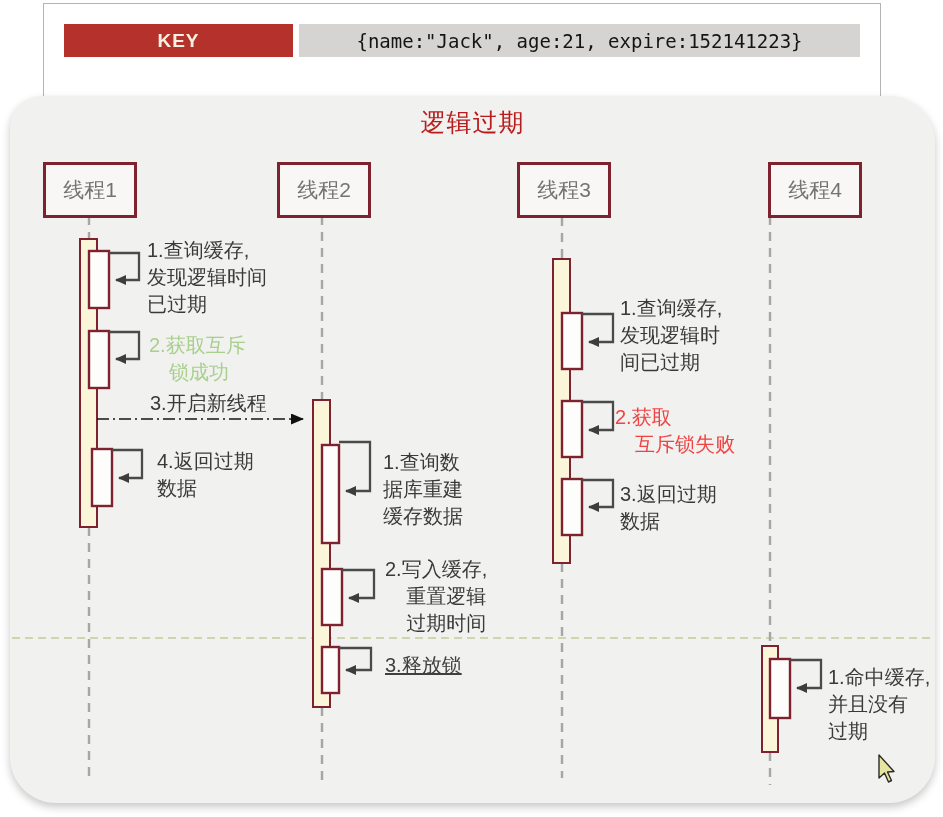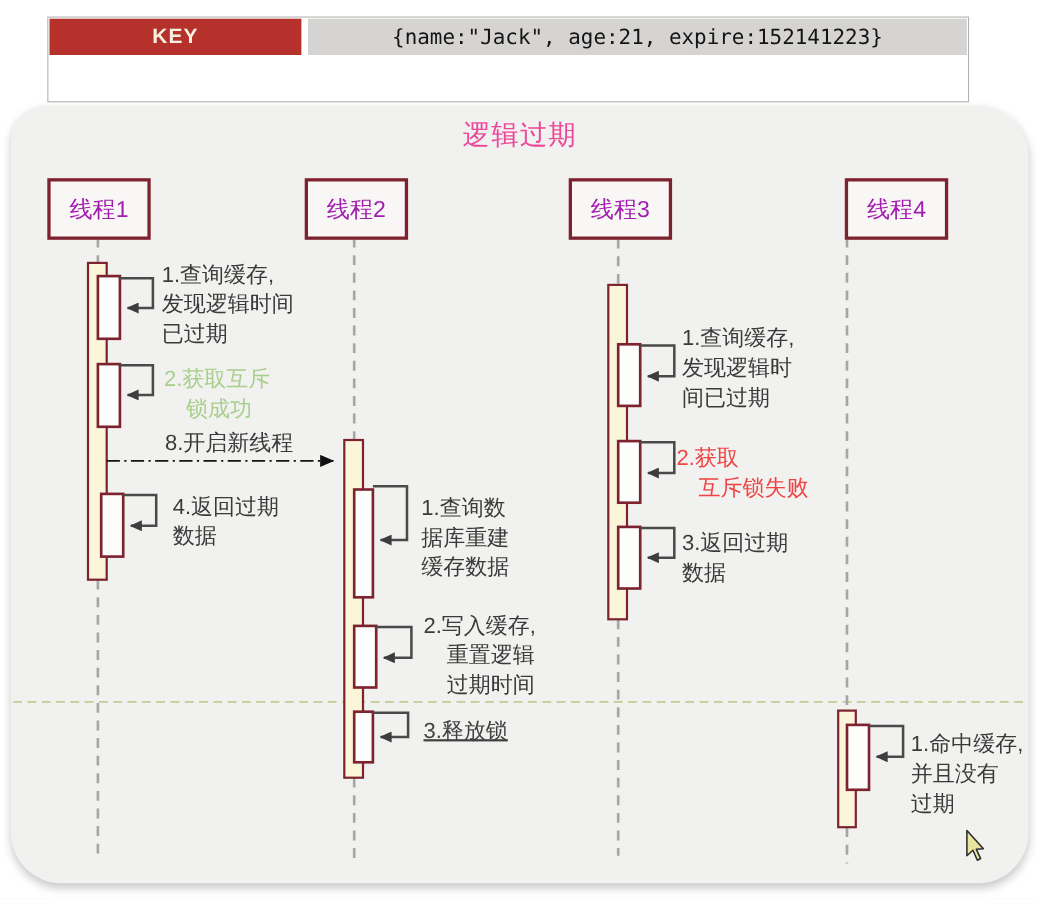--- a/index.html
+++ b/index.html
@@ -5,50 +5,49 @@
   html,body{margin:0;padding:0;}
   body{
     width:943px;height:817px;position:relative;background:#ffffff;
     font-family:"Liberation Sans","DejaVu Sans",sans-serif;
     overflow:hidden;
   }
   
   .kv-table{
     position:absolute;left:43px;top:3px;width:838px;
     background:#ffffff;border:1px solid #b3b3b1;
-    padding:1px;box-sizing:border-box;
+    padding:20px;box-sizing:border-box;
     display:grid;grid-template-columns:229px 1fr;grid-template-rows:33px 35px;
     gap:6px;
-    margin-top:12px;
   }
   .kv-th{
     background:#b5312b;color:#f8f1e1;font-weight:bold;font-size:19px;
     display:flex;align-items:center;justify-content:center;letter-spacing:1px;
   }
   .kv-td{
     background:#d5d4d2;color:#141414;
     font-family:"DejaVu Sans Mono","Liberation Mono",monospace;font-size:19px;
     display:flex;align-items:center;justify-content:center;white-space:nowrap;
   }
   
   .panel{
     position:absolute;left:10px;top:96px;width:925px;height:707px;
     background:#f1f1ef;border-radius:32px 46px 46px 46px;
     box-shadow:0 4px 9px rgba(0,0,0,0.22);
   }
   .panel-title{
     position:absolute;left:10px;top:106px;width:925px;text-align:center;
-    font-size:25px;color:#ec4899;letter-spacing:1px;
+    font-size:25px;color:#b91c1c;letter-spacing:1px;
   }
   
   .thread-box{
     position:absolute;top:162px;width:88px;height:50px;
     background:#f8f7f5;border:3px solid #7e2230;
     display:flex;align-items:center;justify-content:center;
-    font-size:21px;color:#a21caf;
+    font-size:21px;color:#737373;
   }
   
   .lbl{
     position:absolute;font-size:20px;line-height:27px;color:#3a3a3a;
     white-space:pre-wrap;
   }
   .lbl.green-light{color:#a8cf8c;}
   .lbl.green{color:#404040;text-decoration:underline;}
   .lbl.orange{color:#ef4444;}
   svg.overlay{position:absolute;left:0;top:0;pointer-events:none;}
@@ -134,21 +133,21 @@
 <div class="thread-box" style="left:43px;">线程1</div>
 <div class="thread-box" style="left:277px;">线程2</div>
 <div class="thread-box" style="left:517px;">线程3</div>
 <div class="thread-box" style="left:725px;margin-left:43px;">线程4</div>
 
 <div class="lbl" style="left:147px;top:237px;">1.查询缓存,
 发现逻辑时间
 已过期</div>
 <div class="lbl green-light" style="left:149px;top:332px;">2.获取互斥
 　锁成功</div>
-<div class="lbl" style="left:150px;top:390px;">8.开启新线程</div>
+<div class="lbl" style="left:150px;top:390px;">3.开启新线程</div>
 <div class="lbl" style="left:157px;top:448px;">4.返回过期
 数据</div>
 
 <div class="lbl" style="left:383px;top:449px;">1.查询数
 据库重建
 缓存数据</div>
 <div class="lbl" style="left:385px;top:556px;text-align:center;">2.写入缓存,
 　重置逻辑
 　过期时间</div>
 <div class="lbl green" style="left:385px;top:652px;">3.释放锁</div>

